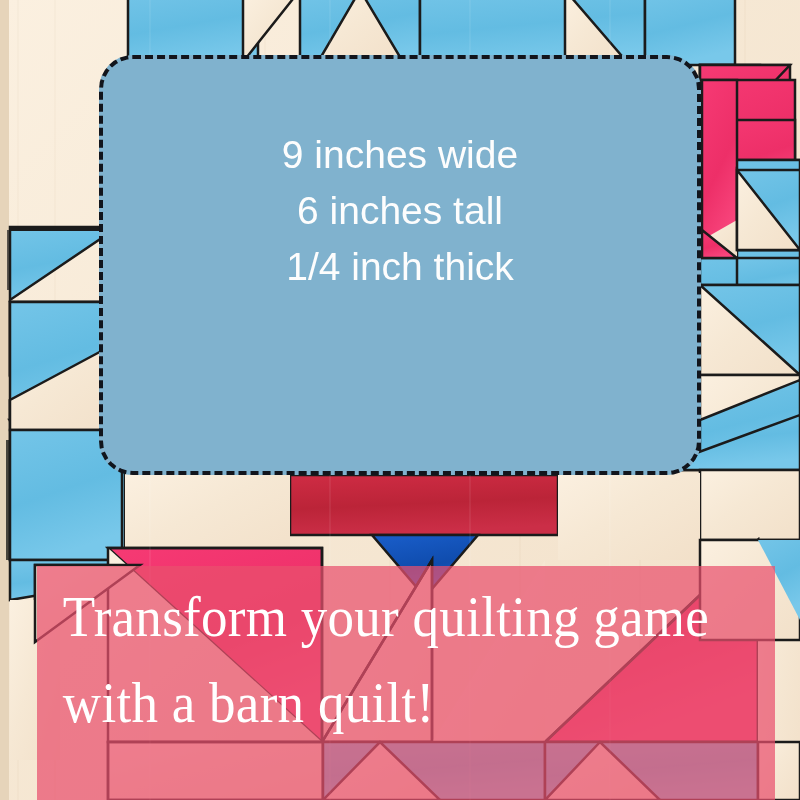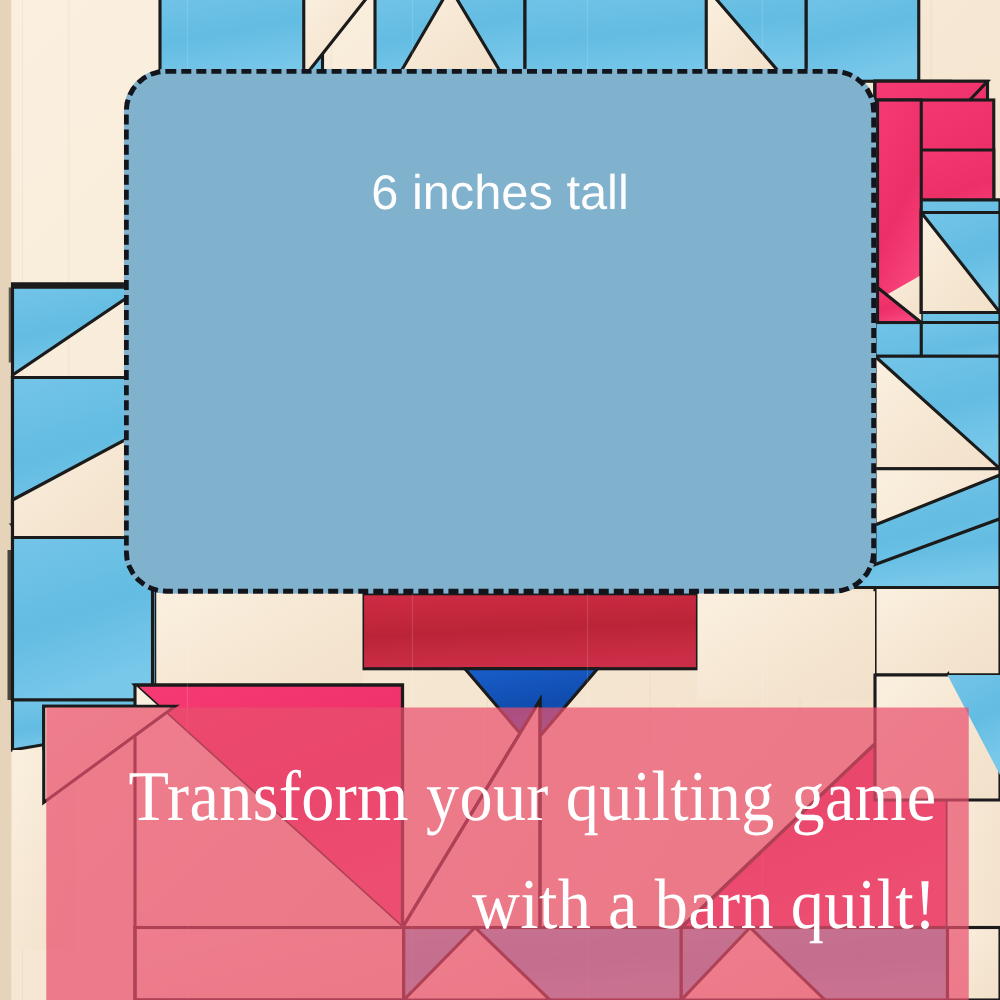--- a/index.html
+++ b/index.html
@@ -59,22 +59,22 @@
 
   
   #promo-banner {
     position: absolute;
     left: 37px;
     top: 566px;
     width: 738px;
     height: 234px;
     background: rgba(233, 80, 110, 0.72);
     color: #ffffff;
-    text-align: right;
-    padding-top: 29px;
+    text-align: left;
+    padding-top: 8px;
     box-sizing: border-box;
   }
   .promo-line {
     font-family: "Liberation Serif", "DejaVu Serif", serif;
     font-size: 57px;
     line-height: 86px;
     font-weight: 400;
     margin: 0;
     letter-spacing: 0.3px;
     color: #ffffff;
@@ -228,21 +228,23 @@
         <line x1="150" y1="0" x2="150" y2="800"></line>
         <line x1="330" y1="0" x2="330" y2="800"></line>
         <line x1="470" y1="0" x2="470" y2="800"></line>
         <line x1="610" y1="0" x2="610" y2="800"></line>
       </g>
     </svg>
   </div>
 
   <div id="measure-card">
     <div class="card-gap"></div>
+    <div class="measure-line">9 inches wide</div>
     <div class="measure-line">6 inches tall</div>
+    <div class="measure-line">1/4 inch thick</div>
   </div>
 
   <div id="promo-banner">
     <div class="promo-line">Transform your quilting game</div>
     <div class="promo-line">with a barn quilt!</div>
   </div>
 
 </div>
 
 </body></html>

